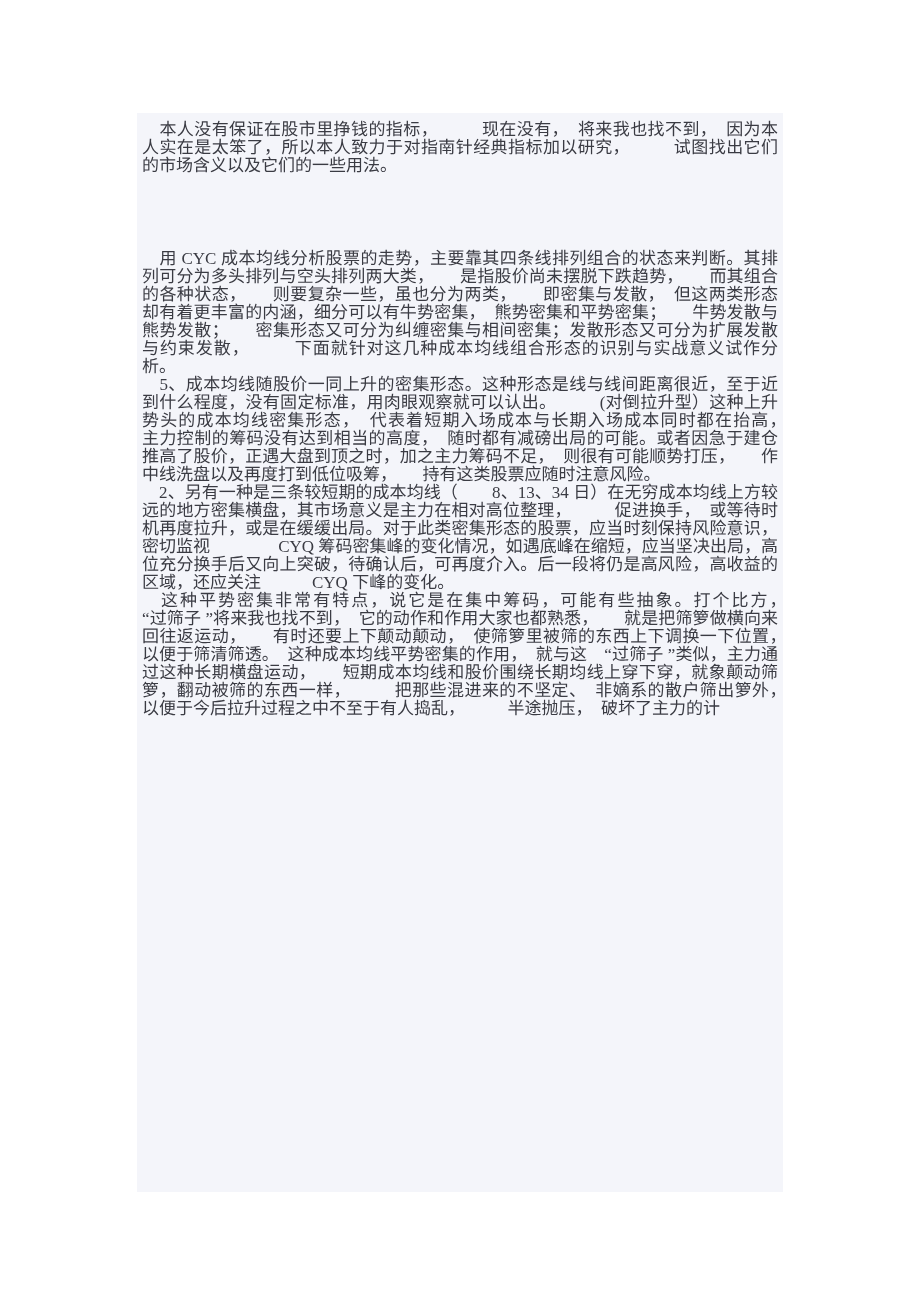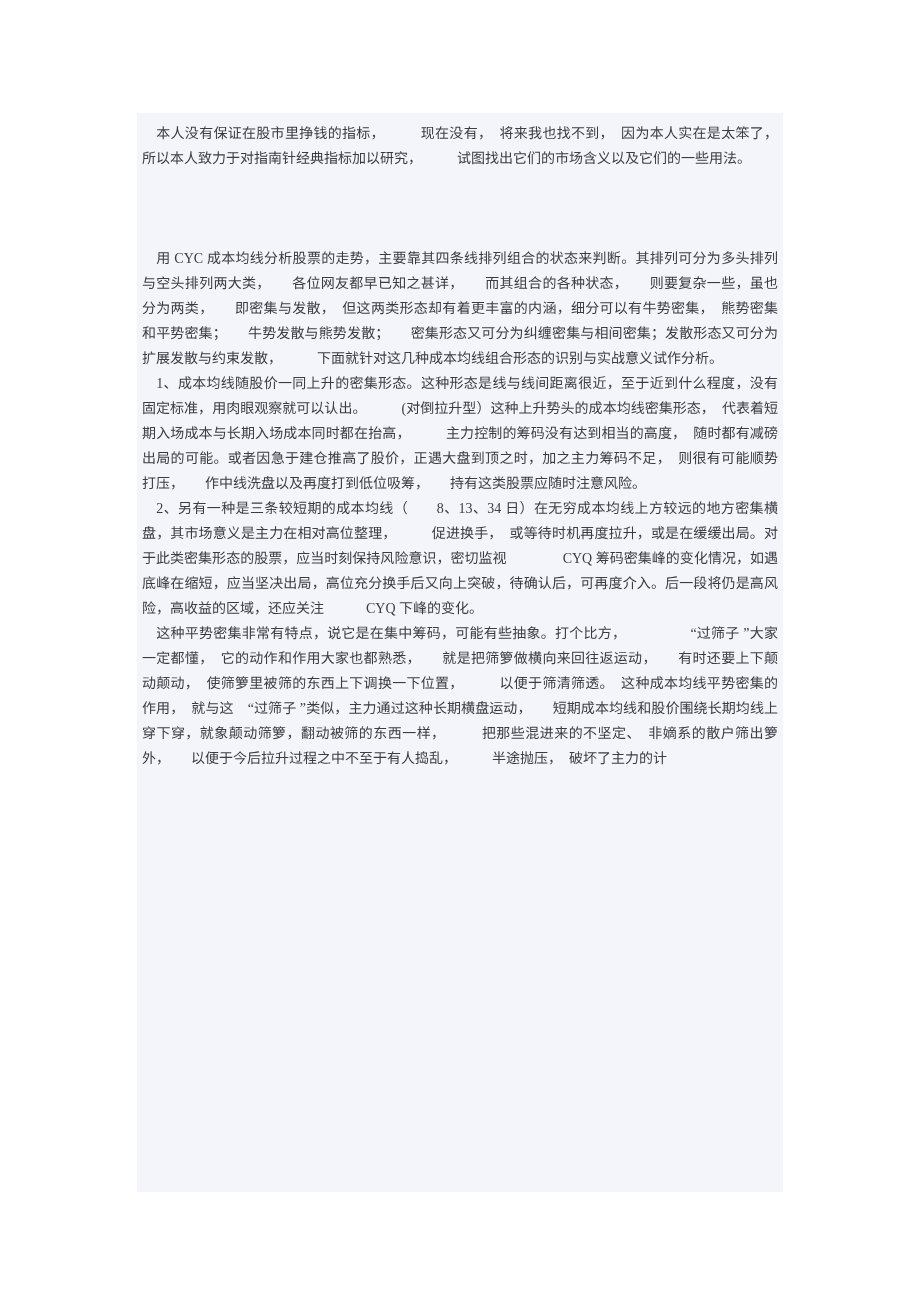--- a/index.html
+++ b/index.html
@@ -18,45 +18,45 @@
   .doc-sheet {
     position: absolute;
     left: 137px;
     top: 113px;
     width: 646px;
     min-height: 1079px;
     box-sizing: border-box;
     padding: 8px 5px 12px 5px;
     background: var(--doc-bg, #f4f5fa);
     color: var(--text-color, #3a3b43);
-    font-size: 14px;
-    line-height: 25px;
+    font-size: 17px;
+    line-height: 18px;
     text-align: justify;
   }
   .doc-sheet p {
     margin: 0;
     white-space: pre-wrap;
     word-break: break-word;
   }
   .blank-lines {
     height: 75px;
   }
 </style>
 </head>
 <body>
 
 <div class="doc-sheet">
   <p>　本人没有保证在股市里挣钱的指标，　　　现在没有，　将来我也找不到，　因为本人实在是太笨了，所以本人致力于对指南针经典指标加以研究，　　　试图找出它们的市场含义以及它们的一些用法。</p>
 
   <div class="blank-lines"></div>
 
 
-  <p>　用 CYC 成本均线分析股票的走势，主要靠其四条线排列组合的状态来判断。其排列可分为多头排列与空头排列两大类，　　各位网友都早已知之甚详，　　而其组合的各种状态，　　则要复杂一些，虽也分为两类，　　即密集与发散，　但这两类形态却有着更丰富的内涵，细分可以有牛势密集，　熊势密集和平势密集；　　牛势发散与熊势发散；　　密集形态又可分为纠缠密集与相间密集；发散形态又可分为扩展发散与约束发散，　　　下面就针对这几种成本均线组合形态的识别与实战意义试作分析。</p>
+  <p>　用 CYC 成本均线分析股票的走势，主要靠其四条线排列组合的状态来判断。其排列可分为多头排列与空头排列两大类，　　是指股价尚未摆脱下跌趋势，　　而其组合的各种状态，　　则要复杂一些，虽也分为两类，　　即密集与发散，　但这两类形态却有着更丰富的内涵，细分可以有牛势密集，　熊势密集和平势密集；　　牛势发散与熊势发散；　　密集形态又可分为纠缠密集与相间密集；发散形态又可分为扩展发散与约束发散，　　　下面就针对这几种成本均线组合形态的识别与实战意义试作分析。</p>
 
 
-  <p>　1、成本均线随股价一同上升的密集形态。这种形态是线与线间距离很近，至于近到什么程度，没有固定标准，用肉眼观察就可以认出。　　　(对倒拉升型）这种上升势头的成本均线密集形态，　代表着短期入场成本与长期入场成本同时都在抬高，　　　主力控制的筹码没有达到相当的高度，　随时都有减磅出局的可能。或者因急于建仓推高了股价，正遇大盘到顶之时，加之主力筹码不足，　则很有可能顺势打压，　　作中线洗盘以及再度打到低位吸筹，　　持有这类股票应随时注意风险。</p>
+  <p>　5、成本均线随股价一同上升的密集形态。这种形态是线与线间距离很近，至于近到什么程度，没有固定标准，用肉眼观察就可以认出。　　　(对倒拉升型）这种上升势头的成本均线密集形态，　代表着短期入场成本与长期入场成本同时都在抬高，　　　主力控制的筹码没有达到相当的高度，　随时都有减磅出局的可能。或者因急于建仓推高了股价，正遇大盘到顶之时，加之主力筹码不足，　则很有可能顺势打压，　　作中线洗盘以及再度打到低位吸筹，　　持有这类股票应随时注意风险。</p>
 
   <p>　2、另有一种是三条较短期的成本均线（　　8、13、34 日）在无穷成本均线上方较远的地方密集横盘，其市场意义是主力在相对高位整理，　　　促进换手，　或等待时机再度拉升，或是在缓缓出局。对于此类密集形态的股票，应当时刻保持风险意识，密切监视　　　　CYQ 筹码密集峰的变化情况，如遇底峰在缩短，应当坚决出局，高位充分换手后又向上突破，待确认后，可再度介入。后一段将仍是高风险，高收益的区域，还应关注　　　CYQ 下峰的变化。</p>
 
 
 
-  <p>　这种平势密集非常有特点，说它是在集中筹码，可能有些抽象。打个比方，　　　　　“过筛子 ”大家一定都懂，　它的动作和作用大家也都熟悉，　　就是把筛箩做横向来回往返运动，　　有时还要上下颠动颠动，　使筛箩里被筛的东西上下调换一下位置，　　　以便于筛清筛透。　这种成本均线平势密集的作用，　就与这　“过筛子 ”类似，主力通过这种长期横盘运动，　　短期成本均线和股价围绕长期均线上穿下穿，就象颠动筛箩，翻动被筛的东西一样，　　　把那些混进来的不坚定、　非嫡系的散户筛出箩外，　　以便于今后拉升过程之中不至于有人捣乱，　　　半途抛压，　破坏了主力的计</p>
+  <p>　这种平势密集非常有特点，说它是在集中筹码，可能有些抽象。打个比方，　　　　　“过筛子 ”将来我也找不到，　它的动作和作用大家也都熟悉，　　就是把筛箩做横向来回往返运动，　　有时还要上下颠动颠动，　使筛箩里被筛的东西上下调换一下位置，　　　以便于筛清筛透。　这种成本均线平势密集的作用，　就与这　“过筛子 ”类似，主力通过这种长期横盘运动，　　短期成本均线和股价围绕长期均线上穿下穿，就象颠动筛箩，翻动被筛的东西一样，　　　把那些混进来的不坚定、　非嫡系的散户筛出箩外，　　以便于今后拉升过程之中不至于有人捣乱，　　　半途抛压，　破坏了主力的计</p>
 </div>
 
 </body></html>

